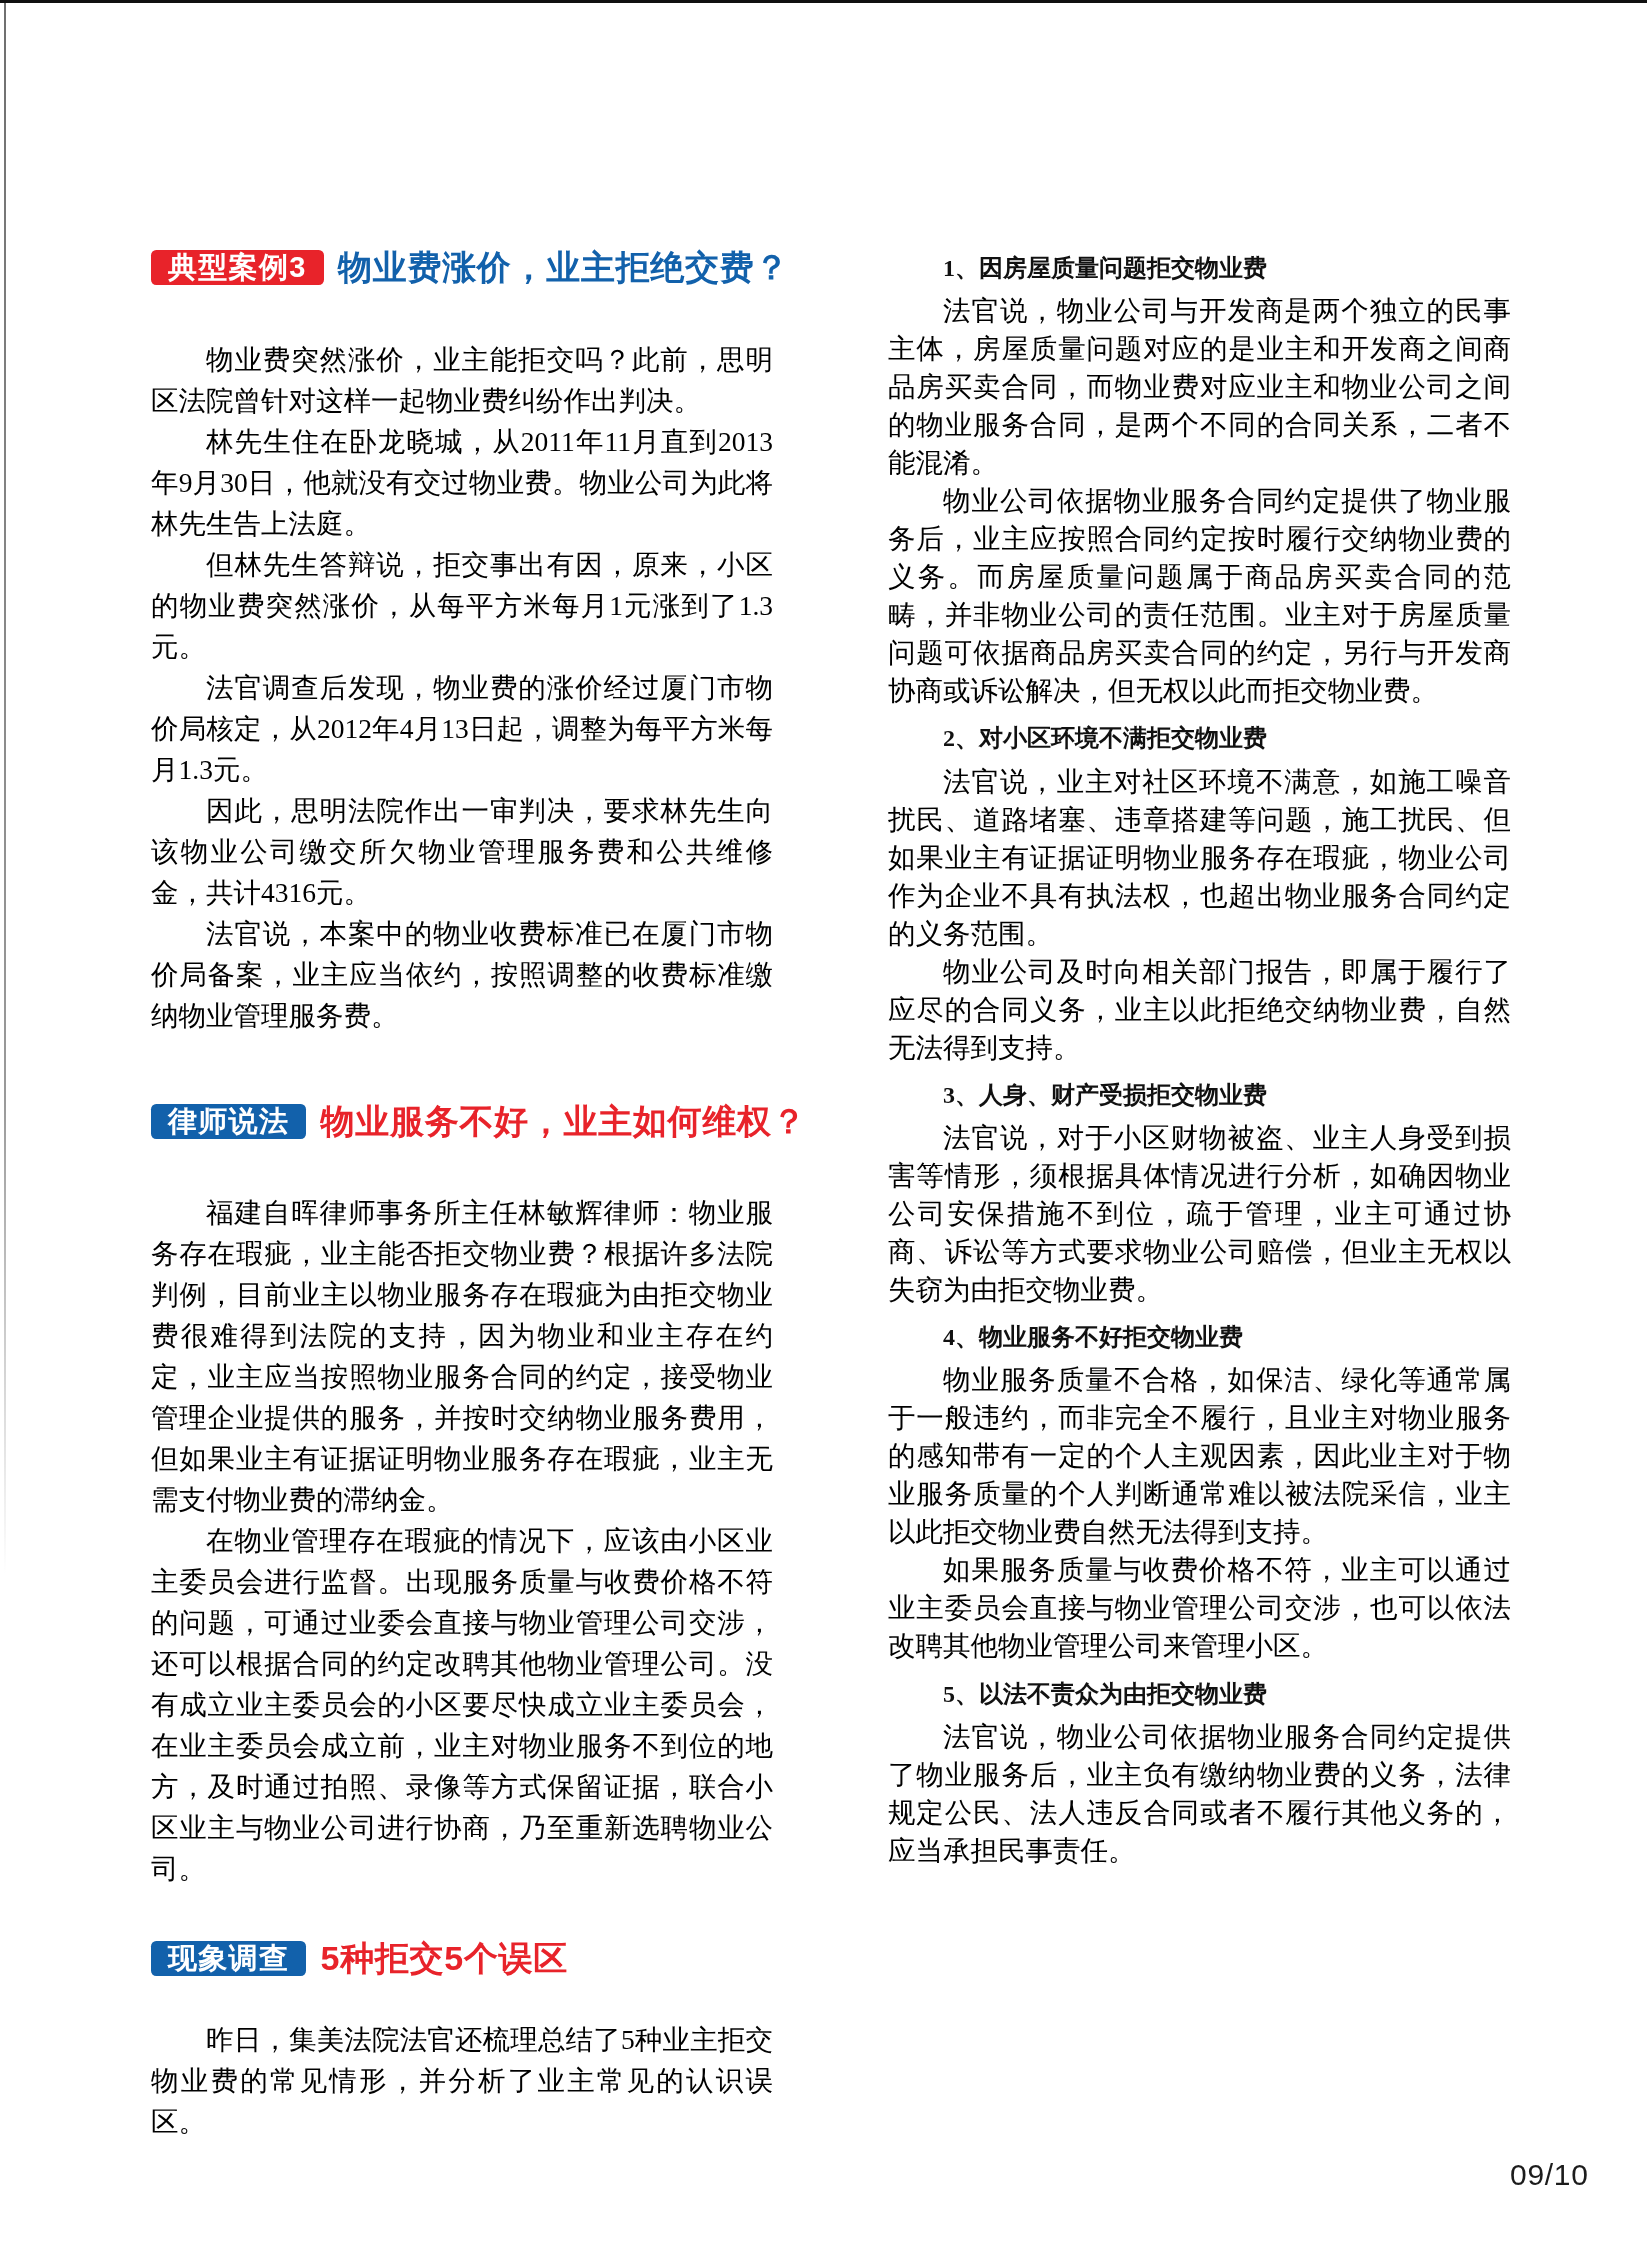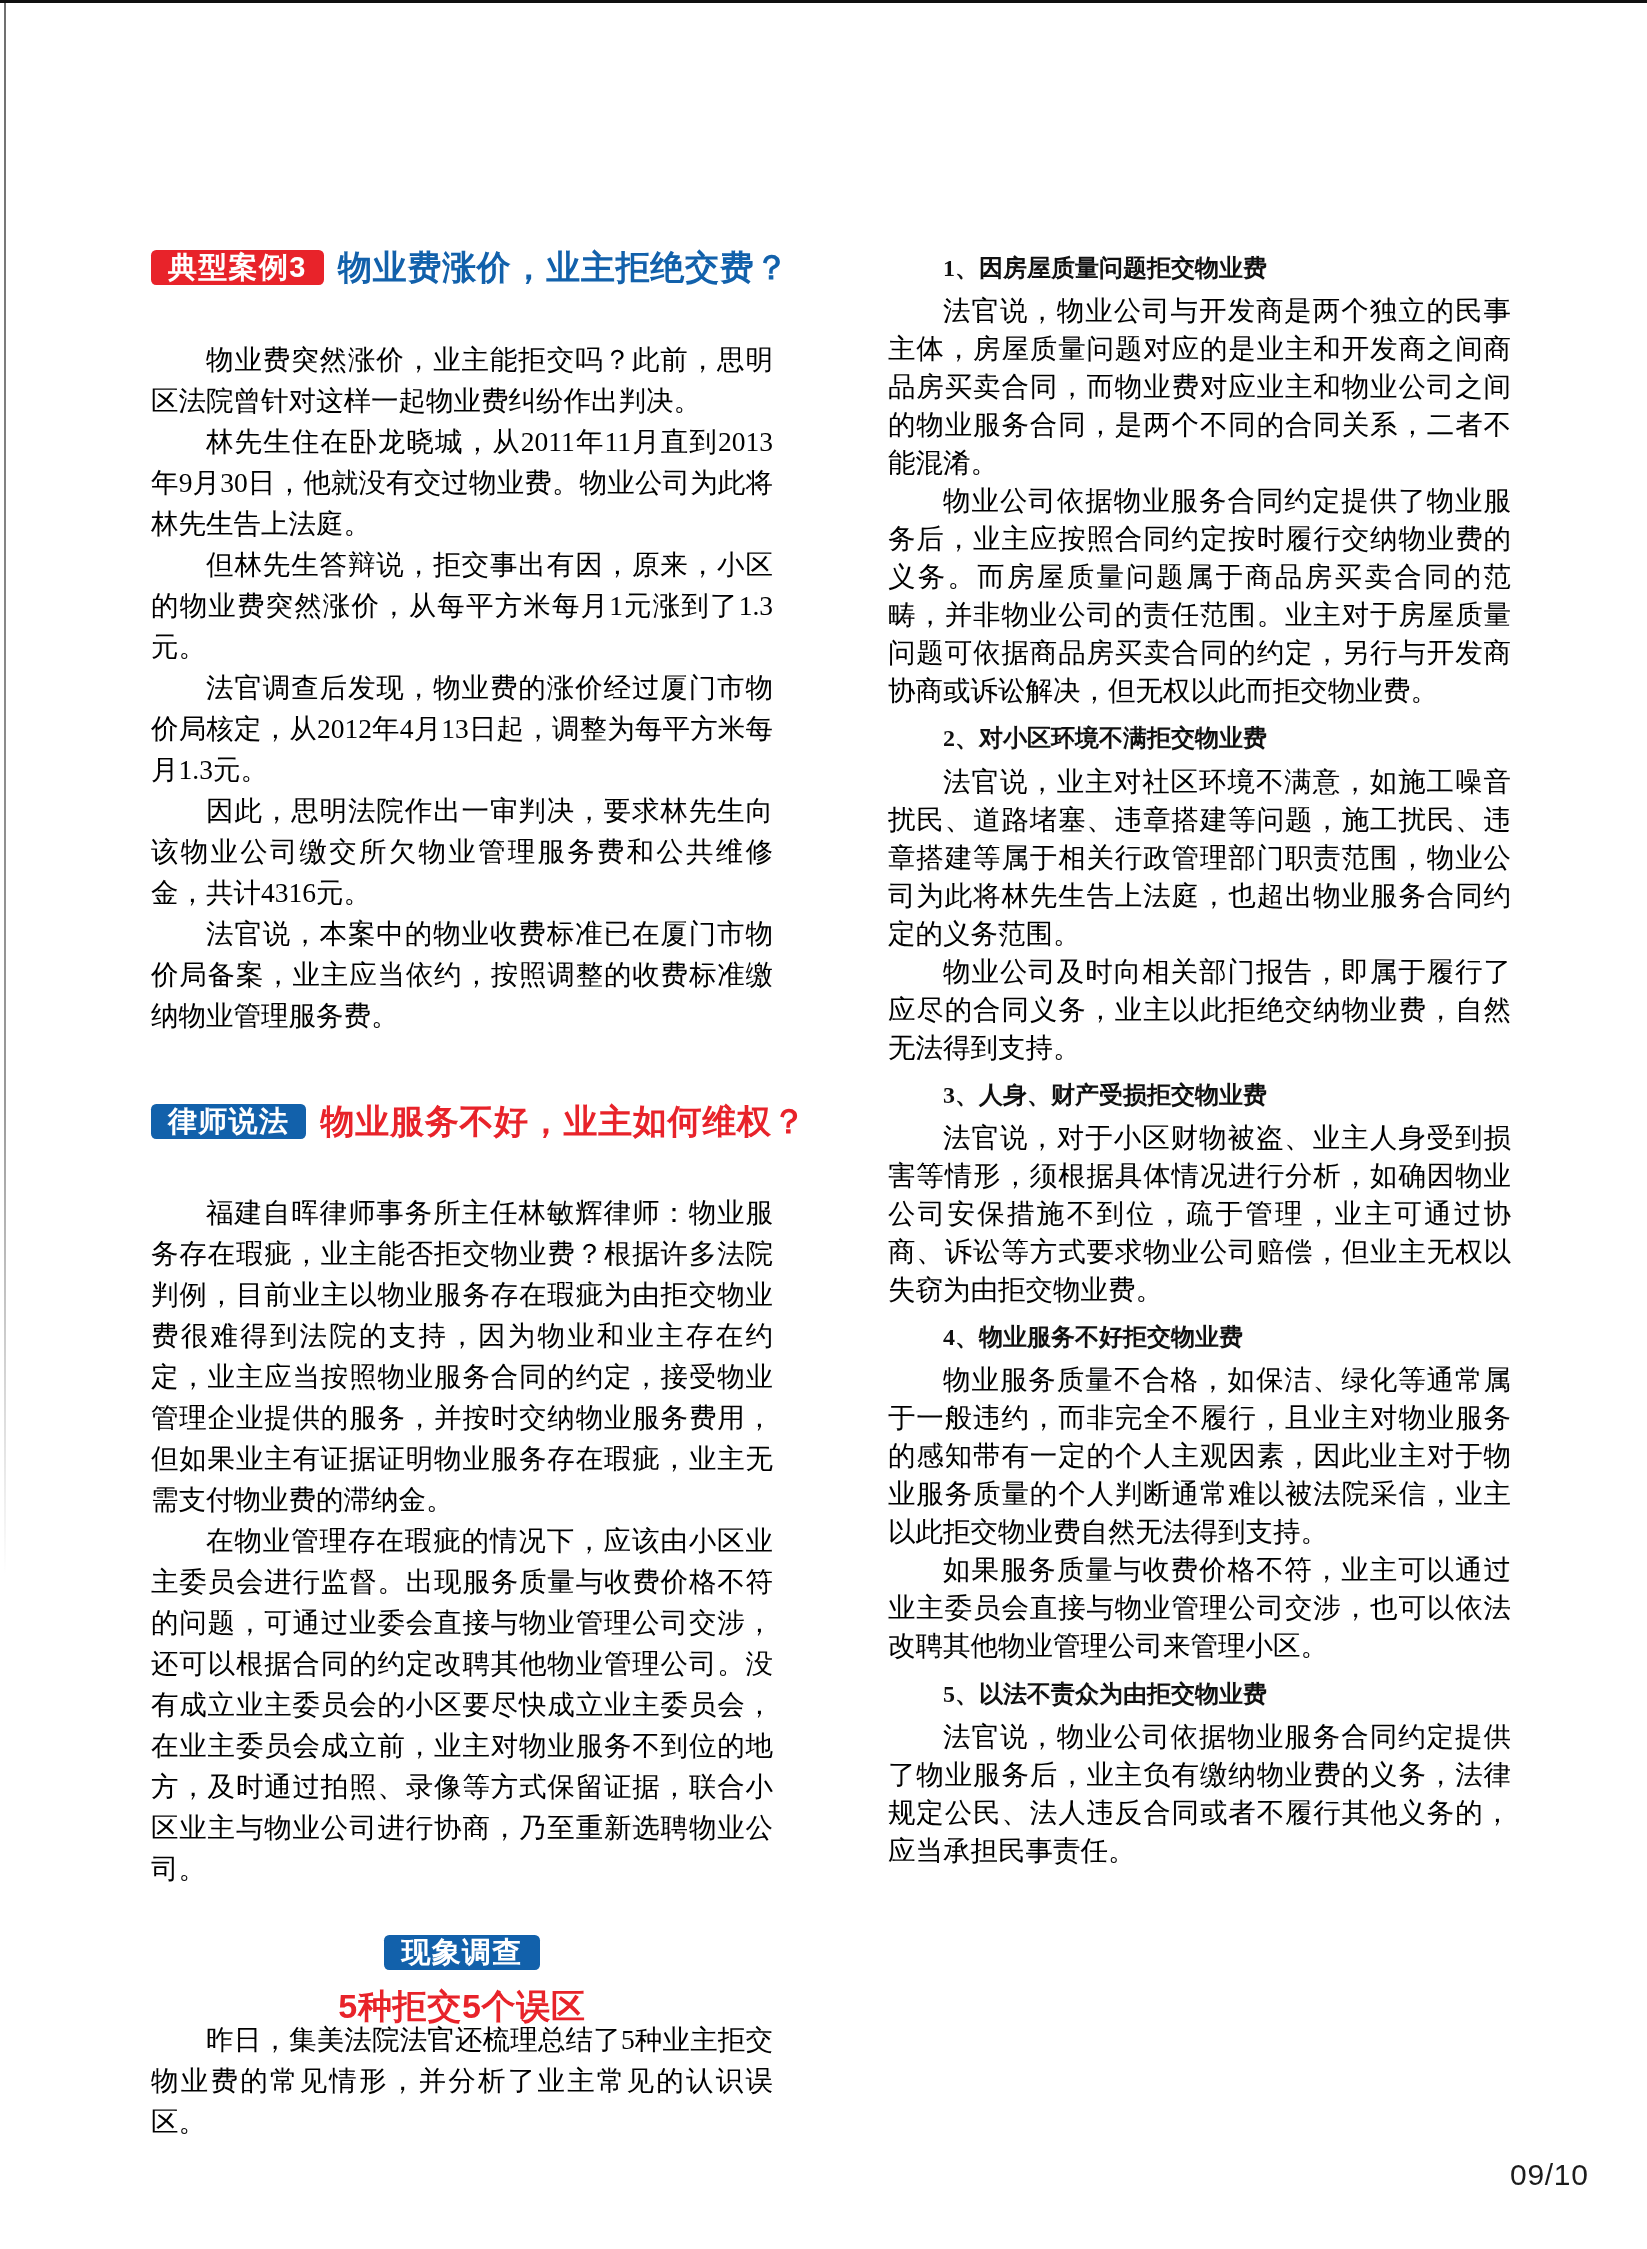--- a/index.html
+++ b/index.html
@@ -21,21 +21,21 @@
     position:absolute;top:3.3px;left:3.9px;width:2px;height:1571px;
     background:linear-gradient(to bottom,#6f6f6f 0%,#9a9a9a 70%,rgba(170,170,170,0) 100%);
   }
   .col{position:absolute;top:244px;}
   .col-left{left:151px;width:622px;}
   .col-right{left:888px;top:249px;width:623px;}
 
   .badge-row{display:flex;align-items:center;gap:14.4px;height:47px;}
   .badge-row.row1{margin-bottom:48px;}
   .badge-row.row2{margin-top:62px;margin-bottom:47px;}
-  .badge-row.row3{margin-top:46px;margin-bottom:37px;flex-direction:column;}
+  .badge-row.row3{margin-top:46px;margin-bottom:37px;}
   .badge{
     display:inline-flex;align-items:center;justify-content:center;
     height:35px;padding:0 17px;border-radius:5.2px;
     font-family:"Liberation Sans","DejaVu Sans",sans-serif;
     font-size:29px;font-weight:700;letter-spacing:1.3px;color:#ffffff;
     flex:0 0 auto;
   }
   .badge.red{background:#e8232a;}
   .badge.blue{background:#1261ab;}
   .headline{
@@ -109,21 +109,21 @@
     <p class="body">昨日，集美法院法官还梳理总结了5种业主拒交物业费的常见情形，并分析了业主常见的认识误区。</p>
   </div>
 
   <div class="col col-right">
 
     <h3 class="num-heading first">1、因房屋质量问题拒交物业费</h3>
     <p class="body">法官说，物业公司与开发商是两个独立的民事主体，房屋质量问题对应的是业主和开发商之间商品房买卖合同，而物业费对应业主和物业公司之间的物业服务合同，是两个不同的合同关系，二者不能混淆。</p>
     <p class="body">物业公司依据物业服务合同约定提供了物业服务后，业主应按照合同约定按时履行交纳物业费的义务。而房屋质量问题属于商品房买卖合同的范畴，并非物业公司的责任范围。业主对于房屋质量问题可依据商品房买卖合同的约定，另行与开发商协商或诉讼解决，但无权以此而拒交物业费。</p>
 
     <h3 class="num-heading gap">2、对小区环境不满拒交物业费</h3>
-    <p class="body">法官说，业主对社区环境不满意，如施工噪音扰民、道路堵塞、违章搭建等问题，施工扰民、违章搭建等属于相关行政管理部门职责范围，物业公司为此将林先生告上法庭，也超出物业服务合同约定的义务范围。</p>
+    <p class="body">法官说，业主对社区环境不满意，如施工噪音扰民、道路堵塞、违章搭建等问题，施工扰民、但如果业主有证据证明物业服务存在瑕疵，物业公司作为企业不具有执法权，也超出物业服务合同约定的义务范围。</p>
     <p class="body">物业公司及时向相关部门报告，即属于履行了应尽的合同义务，业主以此拒绝交纳物业费，自然无法得到支持。</p>
 
     <h3 class="num-heading gap">3、人身、财产受损拒交物业费</h3>
     <p class="body">法官说，对于小区财物被盗、业主人身受到损害等情形，须根据具体情况进行分析，如确因物业公司安保措施不到位，疏于管理，业主可通过协商、诉讼等方式要求物业公司赔偿，但业主无权以失窃为由拒交物业费。</p>
 
     <h3 class="num-heading gap">4、物业服务不好拒交物业费</h3>
     <p class="body">物业服务质量不合格，如保洁、绿化等通常属于一般违约，而非完全不履行，且业主对物业服务的感知带有一定的个人主观因素，因此业主对于物业服务质量的个人判断通常难以被法院采信，业主以此拒交物业费自然无法得到支持。</p>
     <p class="body">如果服务质量与收费价格不符，业主可以通过业主委员会直接与物业管理公司交涉，也可以依法改聘其他物业管理公司来管理小区。</p>
 
     <h3 class="num-heading gap">5、以法不责众为由拒交物业费</h3>

